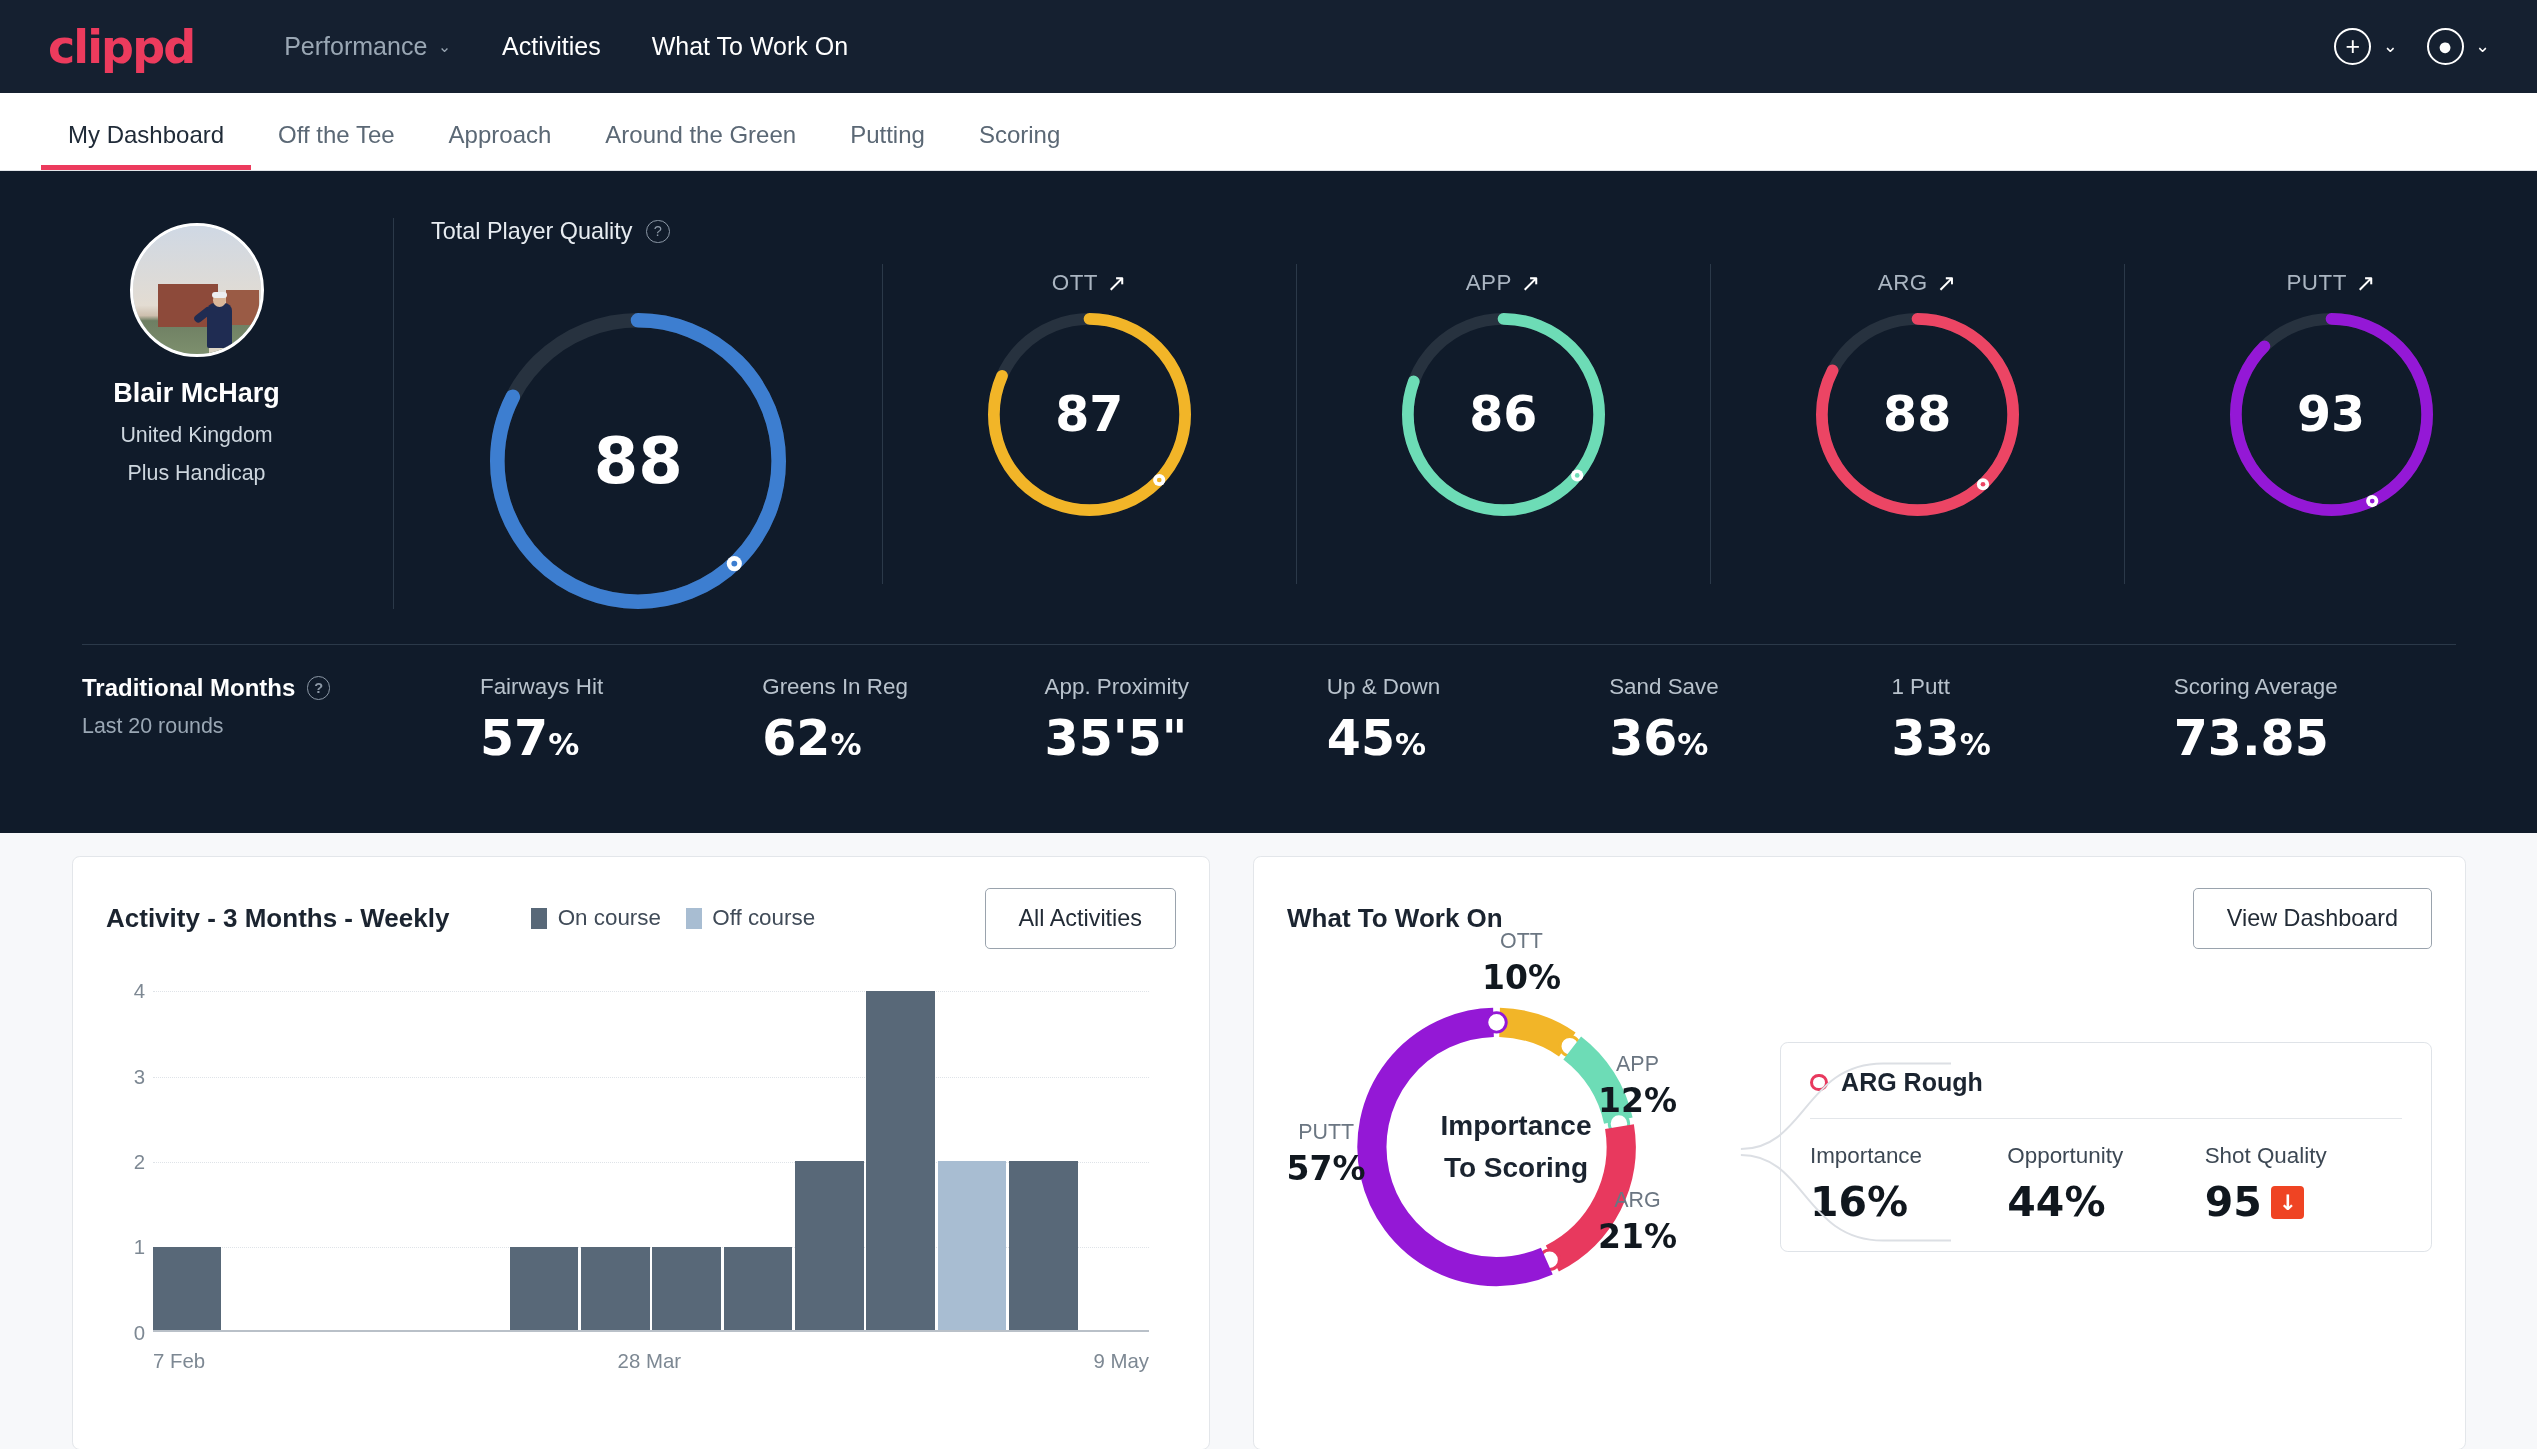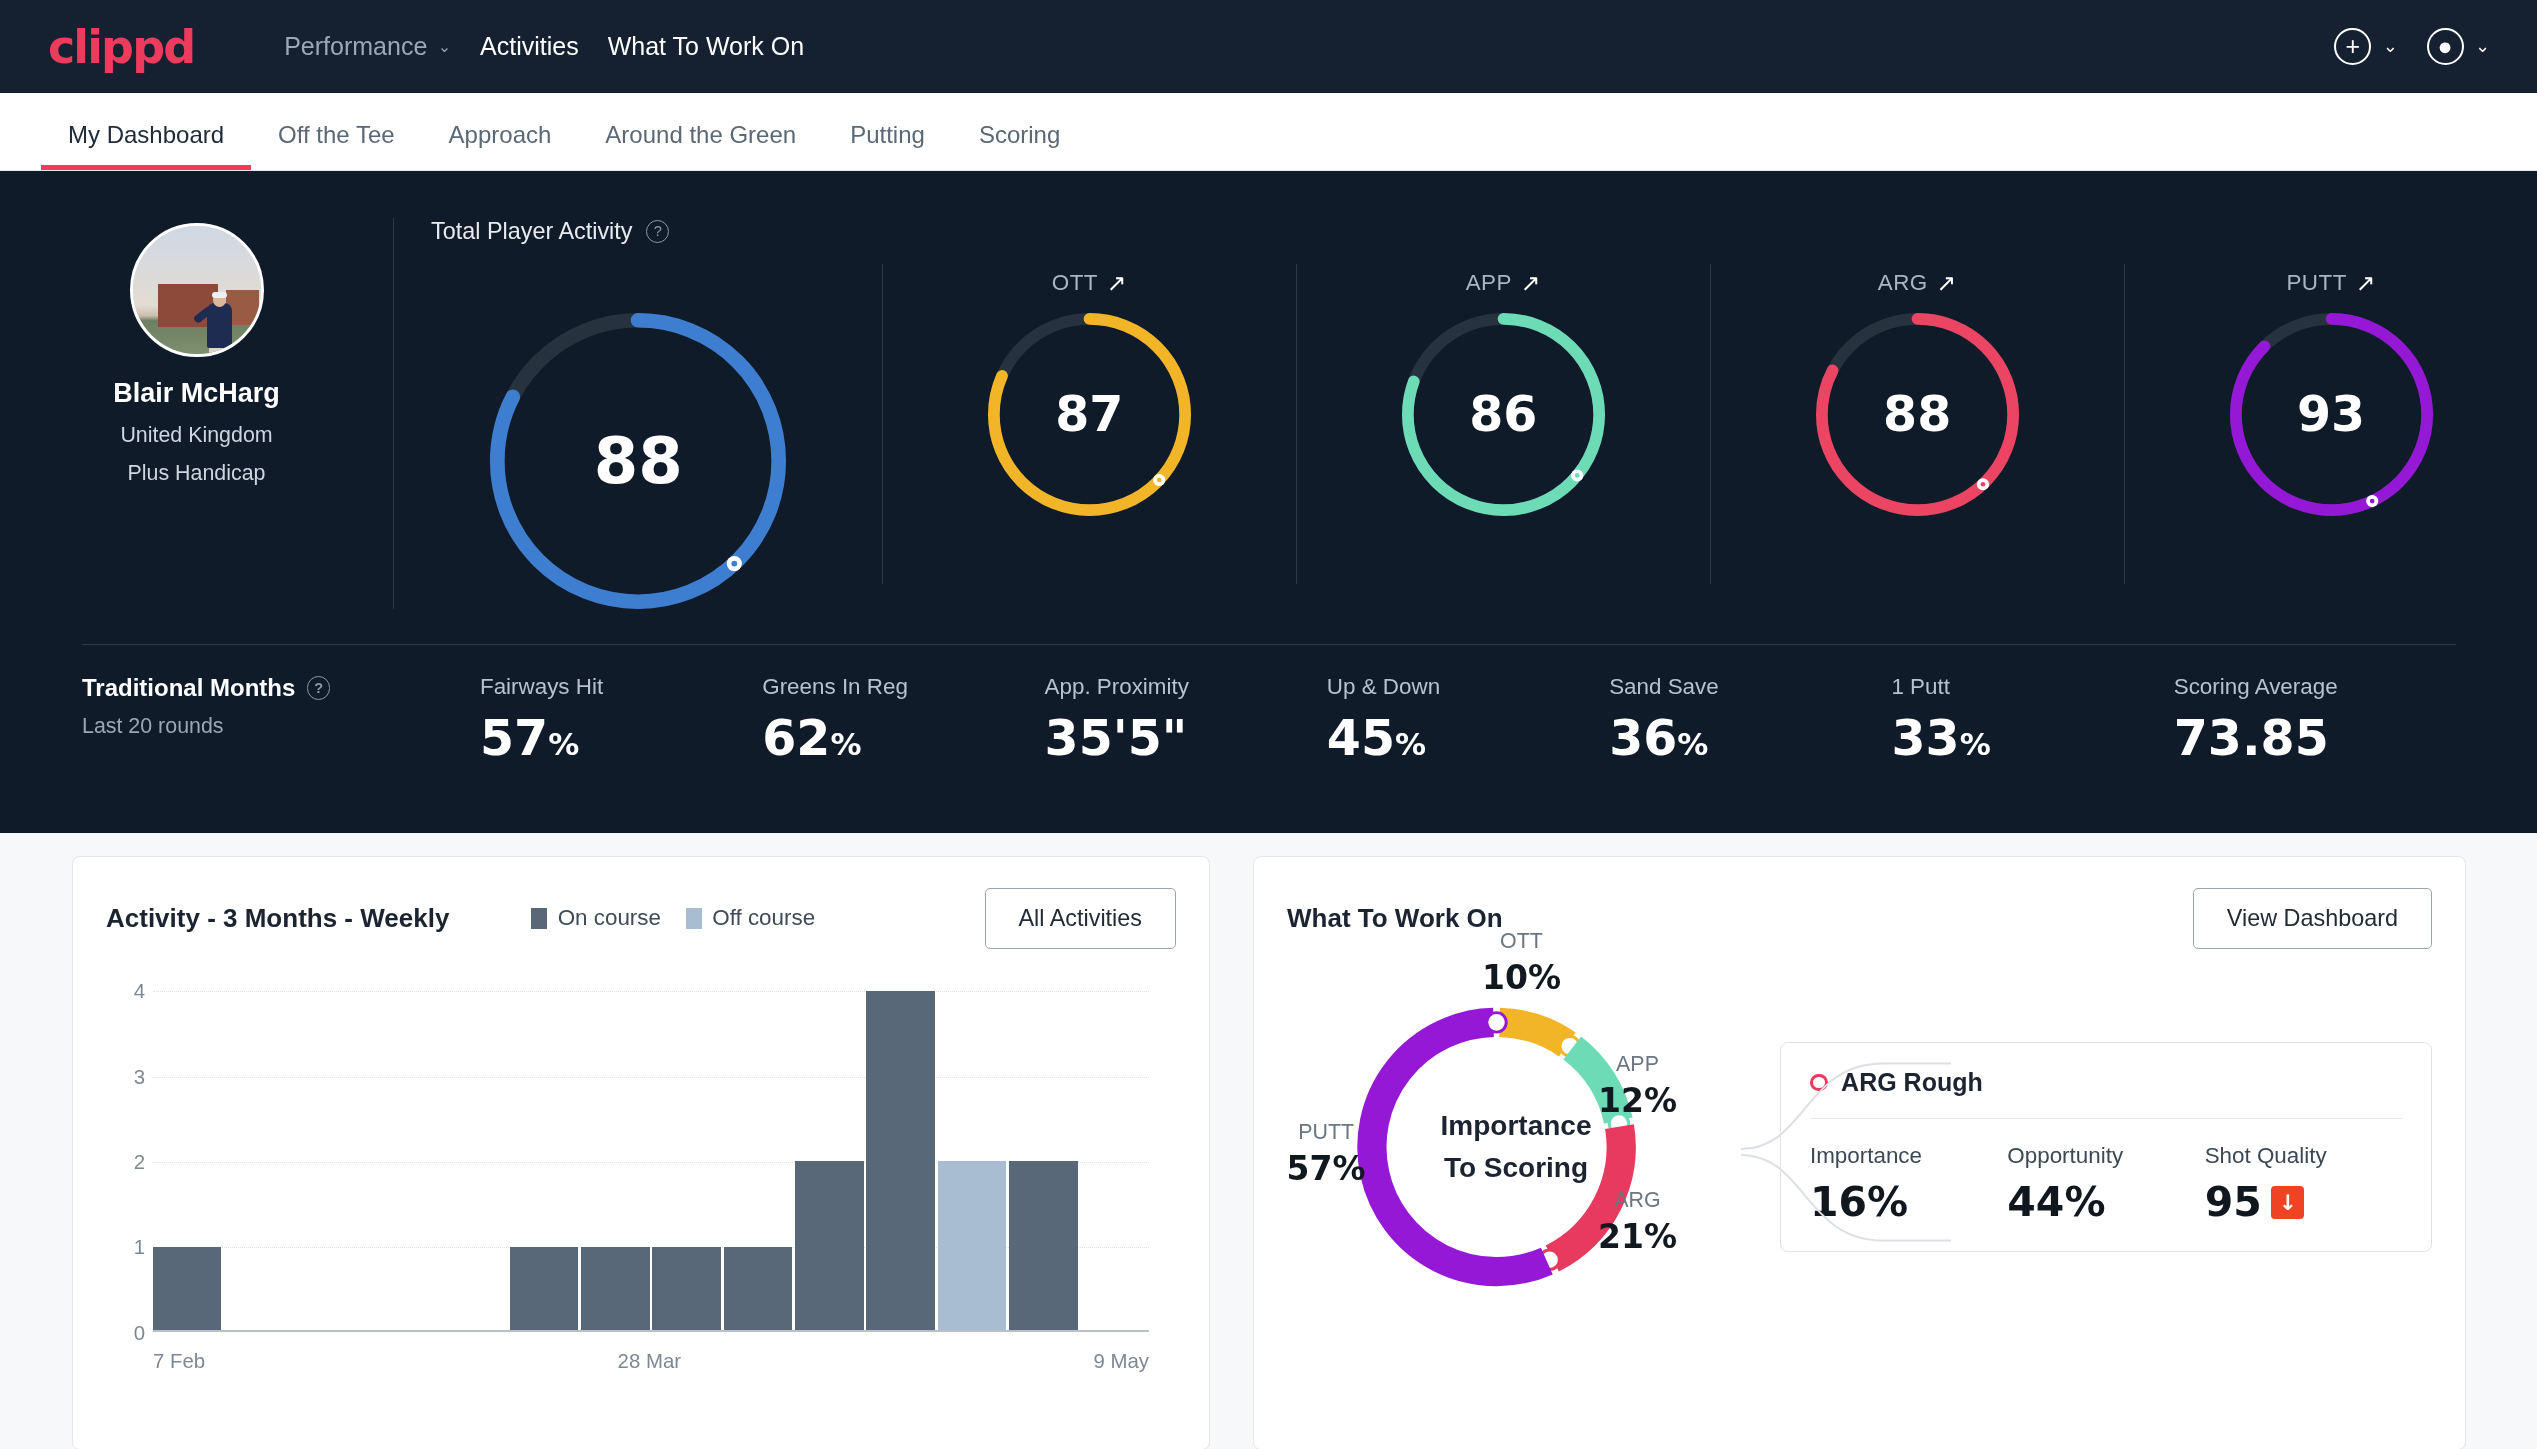--- a/index.html
+++ b/index.html
@@ -8,21 +8,21 @@
     background: #ffffff;
     font-family: "Liberation Sans", sans-serif;
     overflow: hidden;
   }
   
   .topnav {
     height: 93px; background: #152030;
     display: flex; align-items: center; padding: 0 48px;
   }
   .logo { font-size: 46px; font-weight: bold; color: #ec3b5d; letter-spacing: -1.9px; margin-right: 90px; font-family: "DejaVu Sans", sans-serif; }
-  .navlinks { display: flex; align-items: center; gap: 29px; }
+  .navlinks { display: flex; align-items: center; gap: 51px; }
   .navlink { font-size: 25px; color: #ffffff; cursor: pointer; display: flex; align-items: center; gap: 10.7px; }
   .navlink.muted { color: #9aa7b4; }
   .caret { font-size: 15.6px; }
   .nav-right { margin-left: auto; display: flex; align-items: center; gap: 29px; }
   .circ-icon { width: 37px; height: 37px; border-radius: 50%; border: 2.4px solid #ffffff; color:#fff;
       display:flex; align-items:center; justify-content:center; font-size: 25px; line-height: 1; }
   .icon-grp { display: flex; align-items: center; gap: 11.7px; color: #ffffff; }
   .caret-w { font-size: 17.5px; color: #ffffff; }
 
   
@@ -167,21 +167,21 @@
         <div class="person-head"></div>
         <div class="person-cap"></div>
       </div>
       <div class="pname">Blair McHarg</div>
       <div class="pmeta">United Kingdom</div>
       <div class="pmeta">Plus Handicap</div>
     </div>
 
     <div class="qualwrap">
       <div class="qualtitle">
-        <span>Total Player Activity</span>
+        <span>Total Player Quality</span>
         <span class="qmark">?</span>
       </div>
       <div class="gauges" id="gauges">
           <div class="gaugecell big">
             <div class="glabel"></div>
             <div class="ring">
               <svg width="296" height="296" viewBox="0 0 304 304">
                 <circle cx="152" cy="152" r="144.5" fill="none" stroke="#27323f" stroke-width="15"></circle>
                 <circle cx="152" cy="152" r="144.5" fill="none" stroke="#3d7ed0" stroke-width="15" stroke-linecap="round" stroke-dasharray="749.0342284321464 158.8860484553038"></circle>
               </svg>

